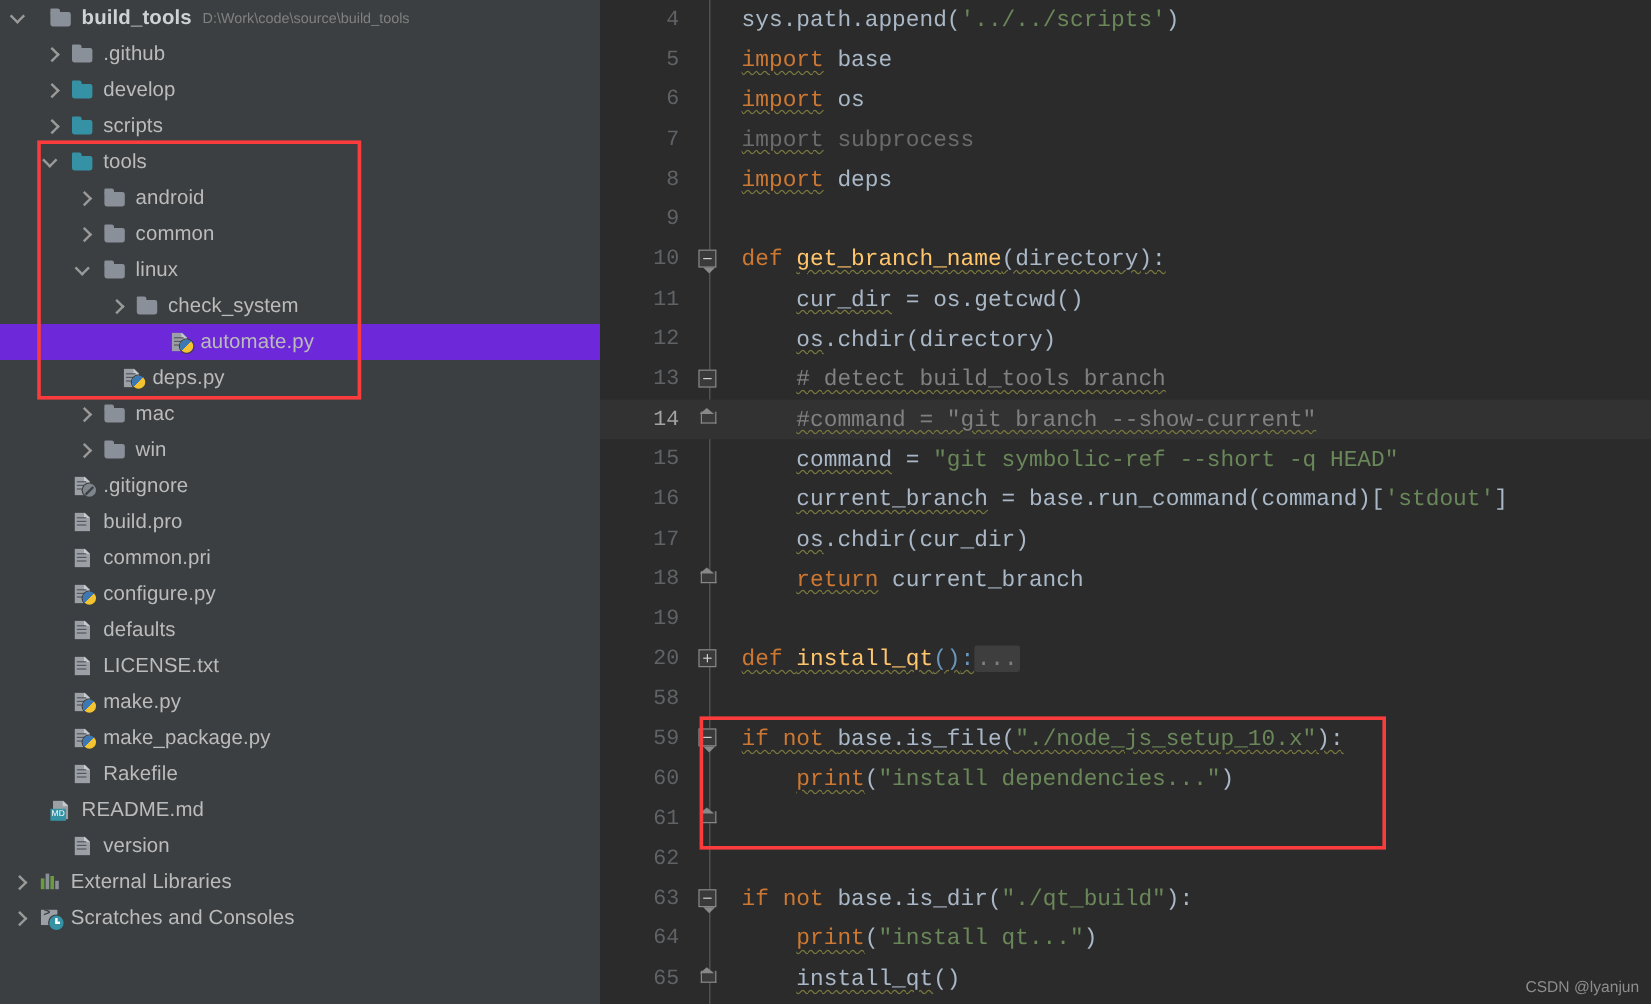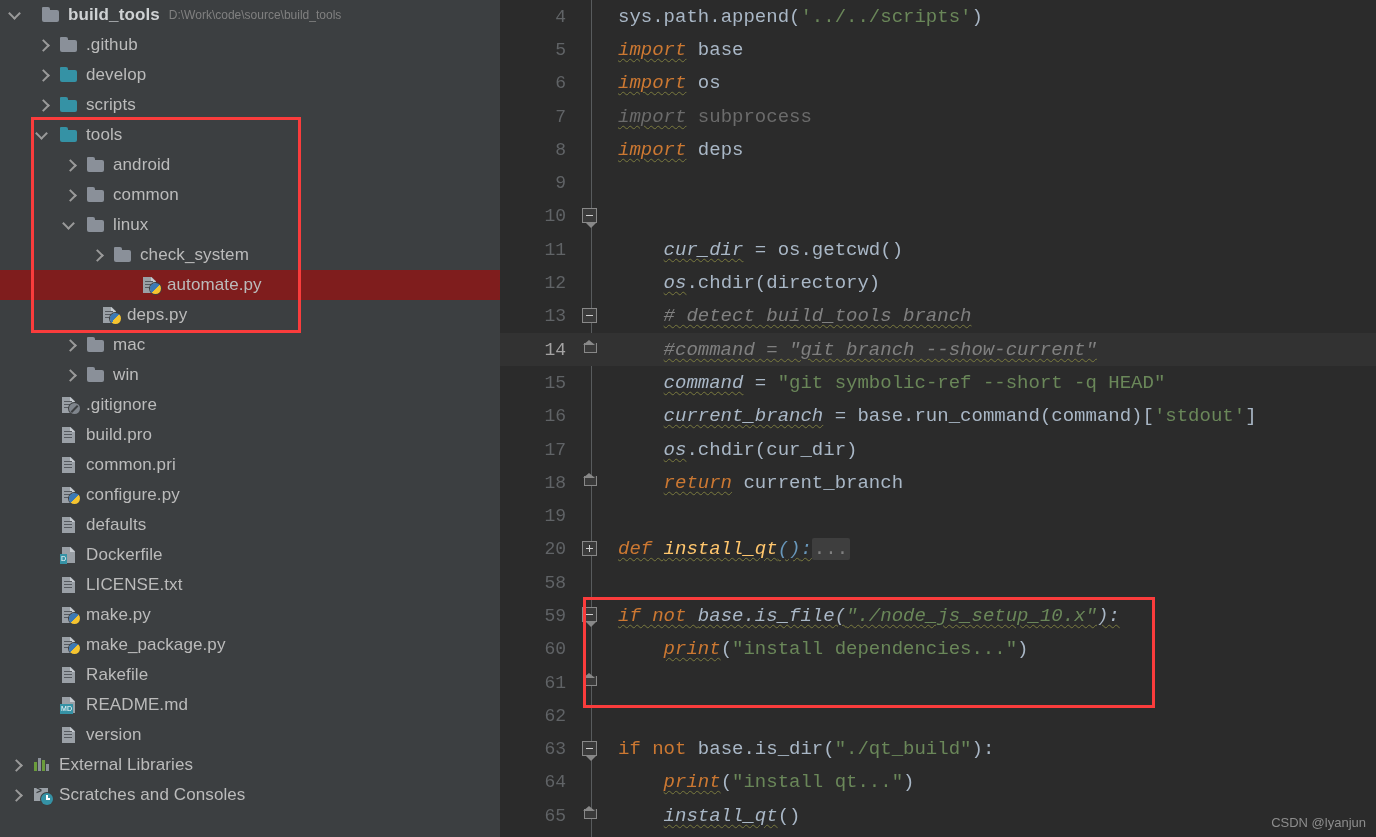--- a/index.html
+++ b/index.html
@@ -21,21 +21,21 @@
   }
   .row {
     height: 30px;
     display: flex;
     align-items: center;
     position: relative;
     white-space: nowrap;
     color: #a9b7c6;
     font-size: 17px;
   }
-  .row.selected { background: #7f1d1d; text-align: center; }
+  .row.selected { background: #6d28d9; text-align: center; }
   .row .label { color: #bbbbbb; letter-spacing: .1px; }
   .row .label.bold { font-weight: bold; color: #cfd2d4; }
   .row .path { color: #808080; font-size: 12px; margin-left: 9px; }
 
   .arrow {
     width: 16px; height: 16px;
     flex: 0 0 16px;
     position: relative;
   }
   .arrow.r::before, .arrow.d::before {
@@ -176,21 +176,20 @@
   .dim  { color:#6b6b6b; }
   .fold-ph { background:#3e3e3e; color:#808080; padding:0 2px; border-radius:2px; }
 
   
   .sq {
     text-decoration: underline;
     text-decoration-style: wavy;
     text-decoration-color: #7a7a3e;
     text-decoration-thickness: 1px;
     text-underline-offset: 3px;
-    font-style: italic;
   }
 
   
   #wm {
     position:absolute; right:10px; bottom:7px;
     color:#8d8d8d; font-size:13px;
     font-family:"Liberation Sans", sans-serif;
   }
 </style>
 </head>
@@ -365,30 +364,20 @@
               <i style="display:block;height:1px;background:#55595e;margin-bottom:2px"></i>
               <i style="display:block;height:1px;background:#55595e;margin-bottom:2px"></i>
               <i style="display:block;height:1px;background:#55595e;margin-bottom:2px"></i>
             </span>
           </span>
           <span class="label">defaults</span>
         </div>
         <div class="row" style="padding-left:35px">
           <span class="arrow"></span>
           <span style="width:8px;display:inline-block"></span>
-          <span class="ico file">
-            <span class="pg"></span>
-            <span class="fold"></span>
-            <span class="tbadge">D</span>
-          </span>
-          <span class="label">Dockerfile</span>
-        </div>
-        <div class="row" style="padding-left:35px">
-          <span class="arrow"></span>
-          <span style="width:8px;display:inline-block"></span>
           <span class="ico">
             <span class="pg" style="position:absolute;left:3px;top:1px;width:13px;height:16px;background:#9aa0a6;clip-path:polygon(0 0,66% 0,100% 26%,100% 100%,0 100%)"></span>
             <span class="fold" style="position:absolute;left:11px;top:1px;width:5px;height:5px;background:#c7ccd1;clip-path:polygon(0 0,100% 100%,0 100%)"></span>
             <span class="lines" style="position:absolute;left:5px;top:5px;width:8px;height:9px">
               <i style="display:block;height:1px;background:#55595e;margin-bottom:2px"></i>
               <i style="display:block;height:1px;background:#55595e;margin-bottom:2px"></i>
               <i style="display:block;height:1px;background:#55595e;margin-bottom:2px"></i>
             </span>
           </span>
           <span class="label">LICENSE.txt</span>
@@ -430,21 +419,21 @@
             <span class="pg" style="position:absolute;left:3px;top:1px;width:13px;height:16px;background:#9aa0a6;clip-path:polygon(0 0,66% 0,100% 26%,100% 100%,0 100%)"></span>
             <span class="fold" style="position:absolute;left:11px;top:1px;width:5px;height:5px;background:#c7ccd1;clip-path:polygon(0 0,100% 100%,0 100%)"></span>
             <span class="lines" style="position:absolute;left:5px;top:5px;width:8px;height:9px">
               <i style="display:block;height:1px;background:#55595e;margin-bottom:2px"></i>
               <i style="display:block;height:1px;background:#55595e;margin-bottom:2px"></i>
               <i style="display:block;height:1px;background:#55595e;margin-bottom:2px"></i>
             </span>
           </span>
           <span class="label">Rakefile</span>
         </div>
-        <div class="row" style="padding-left:35px">
+        <div class="row" style="padding-left:17px">
           <span class="arrow"></span>
           <span style="width:8px;display:inline-block"></span>
           <span class="ico file">
             <span class="pg"></span>
             <span class="fold"></span>
             <span class="tbadge">MD</span>
           </span>
           <span class="label">README.md</span>
         </div>
         <div class="row" style="padding-left:35px">
@@ -487,21 +476,21 @@
 
   <div id="editor">
     <div id="foldline"></div>
     <div id="editor-lines">
         <div class="eline"><span class="lineno">4</span><span class="gutter"></span><span class="code"><span class="def">sys</span><span class="def">.path.append(</span><span class="str">'../../scripts'</span><span class="def">)</span></span></div>
         <div class="eline"><span class="lineno">5</span><span class="gutter"></span><span class="code"><span class="kw sq">import</span><span class="def"> base</span></span></div>
         <div class="eline"><span class="lineno">6</span><span class="gutter"></span><span class="code"><span class="kw sq">import</span><span class="def"> os</span></span></div>
         <div class="eline"><span class="lineno">7</span><span class="gutter"></span><span class="code"><span class="dim sq">import</span><span class="dim"> subprocess</span></span></div>
         <div class="eline"><span class="lineno">8</span><span class="gutter"></span><span class="code"><span class="kw sq">import</span><span class="def"> deps</span></span></div>
         <div class="eline"><span class="lineno">9</span><span class="gutter"></span><span class="code"></span></div>
-        <div class="eline"><span class="lineno">10</span><span class="gutter"><span class="fm minus tip"></span></span></div>
+        <div class="eline"><span class="lineno">10</span><span class="gutter"><span class="fm minus tip"></span></span><span class="code"><span class="kw">def </span><span class="fn sq">get_branch_name</span><span class="def sq">(directory):</span></span></div>
         <div class="eline"><span class="lineno">11</span><span class="gutter"></span><span class="code"><span class="def">    </span><span class="def sq">cur_dir</span><span class="def"> = os.getcwd()</span></span></div>
         <div class="eline"><span class="lineno">12</span><span class="gutter"></span><span class="code"><span class="def">    </span><span class="def sq">os</span><span class="def">.chdir(directory)</span></span></div>
         <div class="eline"><span class="lineno">13</span><span class="gutter"><span class="fm minus"></span></span><span class="code"><span class="def">    </span><span class="com sq"># detect build_tools branch</span></span></div>
         <div class="eline caret"><span class="lineno">14</span><span class="gutter"><span class="fm end"></span></span><span class="code"><span class="def">    </span><span class="com sq">#command = "git branch --show-current"</span></span></div>
         <div class="eline"><span class="lineno">15</span><span class="gutter"></span><span class="code"><span class="def">    </span><span class="def sq">command</span><span class="def"> = </span><span class="str">"git symbolic-ref --short -q HEAD"</span></span></div>
         <div class="eline"><span class="lineno">16</span><span class="gutter"></span><span class="code"><span class="def">    </span><span class="def sq">current_branch</span><span class="def"> = base.run_command(command)[</span><span class="str">'stdout'</span><span class="def">]</span></span></div>
         <div class="eline"><span class="lineno">17</span><span class="gutter"></span><span class="code"><span class="def">    </span><span class="def sq">os</span><span class="def">.chdir(cur_dir)</span></span></div>
         <div class="eline"><span class="lineno">18</span><span class="gutter"><span class="fm end"></span></span><span class="code"><span class="def">    </span><span class="kw sq">return</span><span class="def"> current_branch</span></span></div>
         <div class="eline"><span class="lineno">19</span><span class="gutter"></span><span class="code"></span></div>
         <div class="eline"><span class="lineno">20</span><span class="gutter"><span class="fm plus"></span></span><span class="code"><span class="kw sq">def </span><span class="fn sq">install_qt</span><span class="num sq">()</span><span class="num sq">:</span><span class="fold-ph">...</span></span></div>

